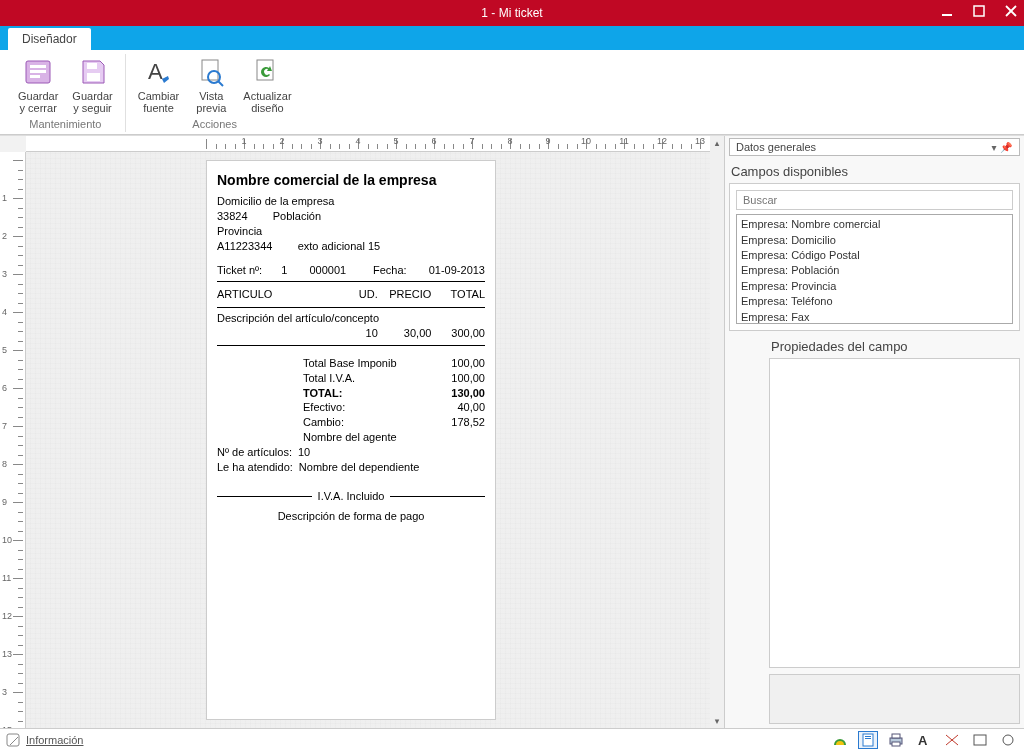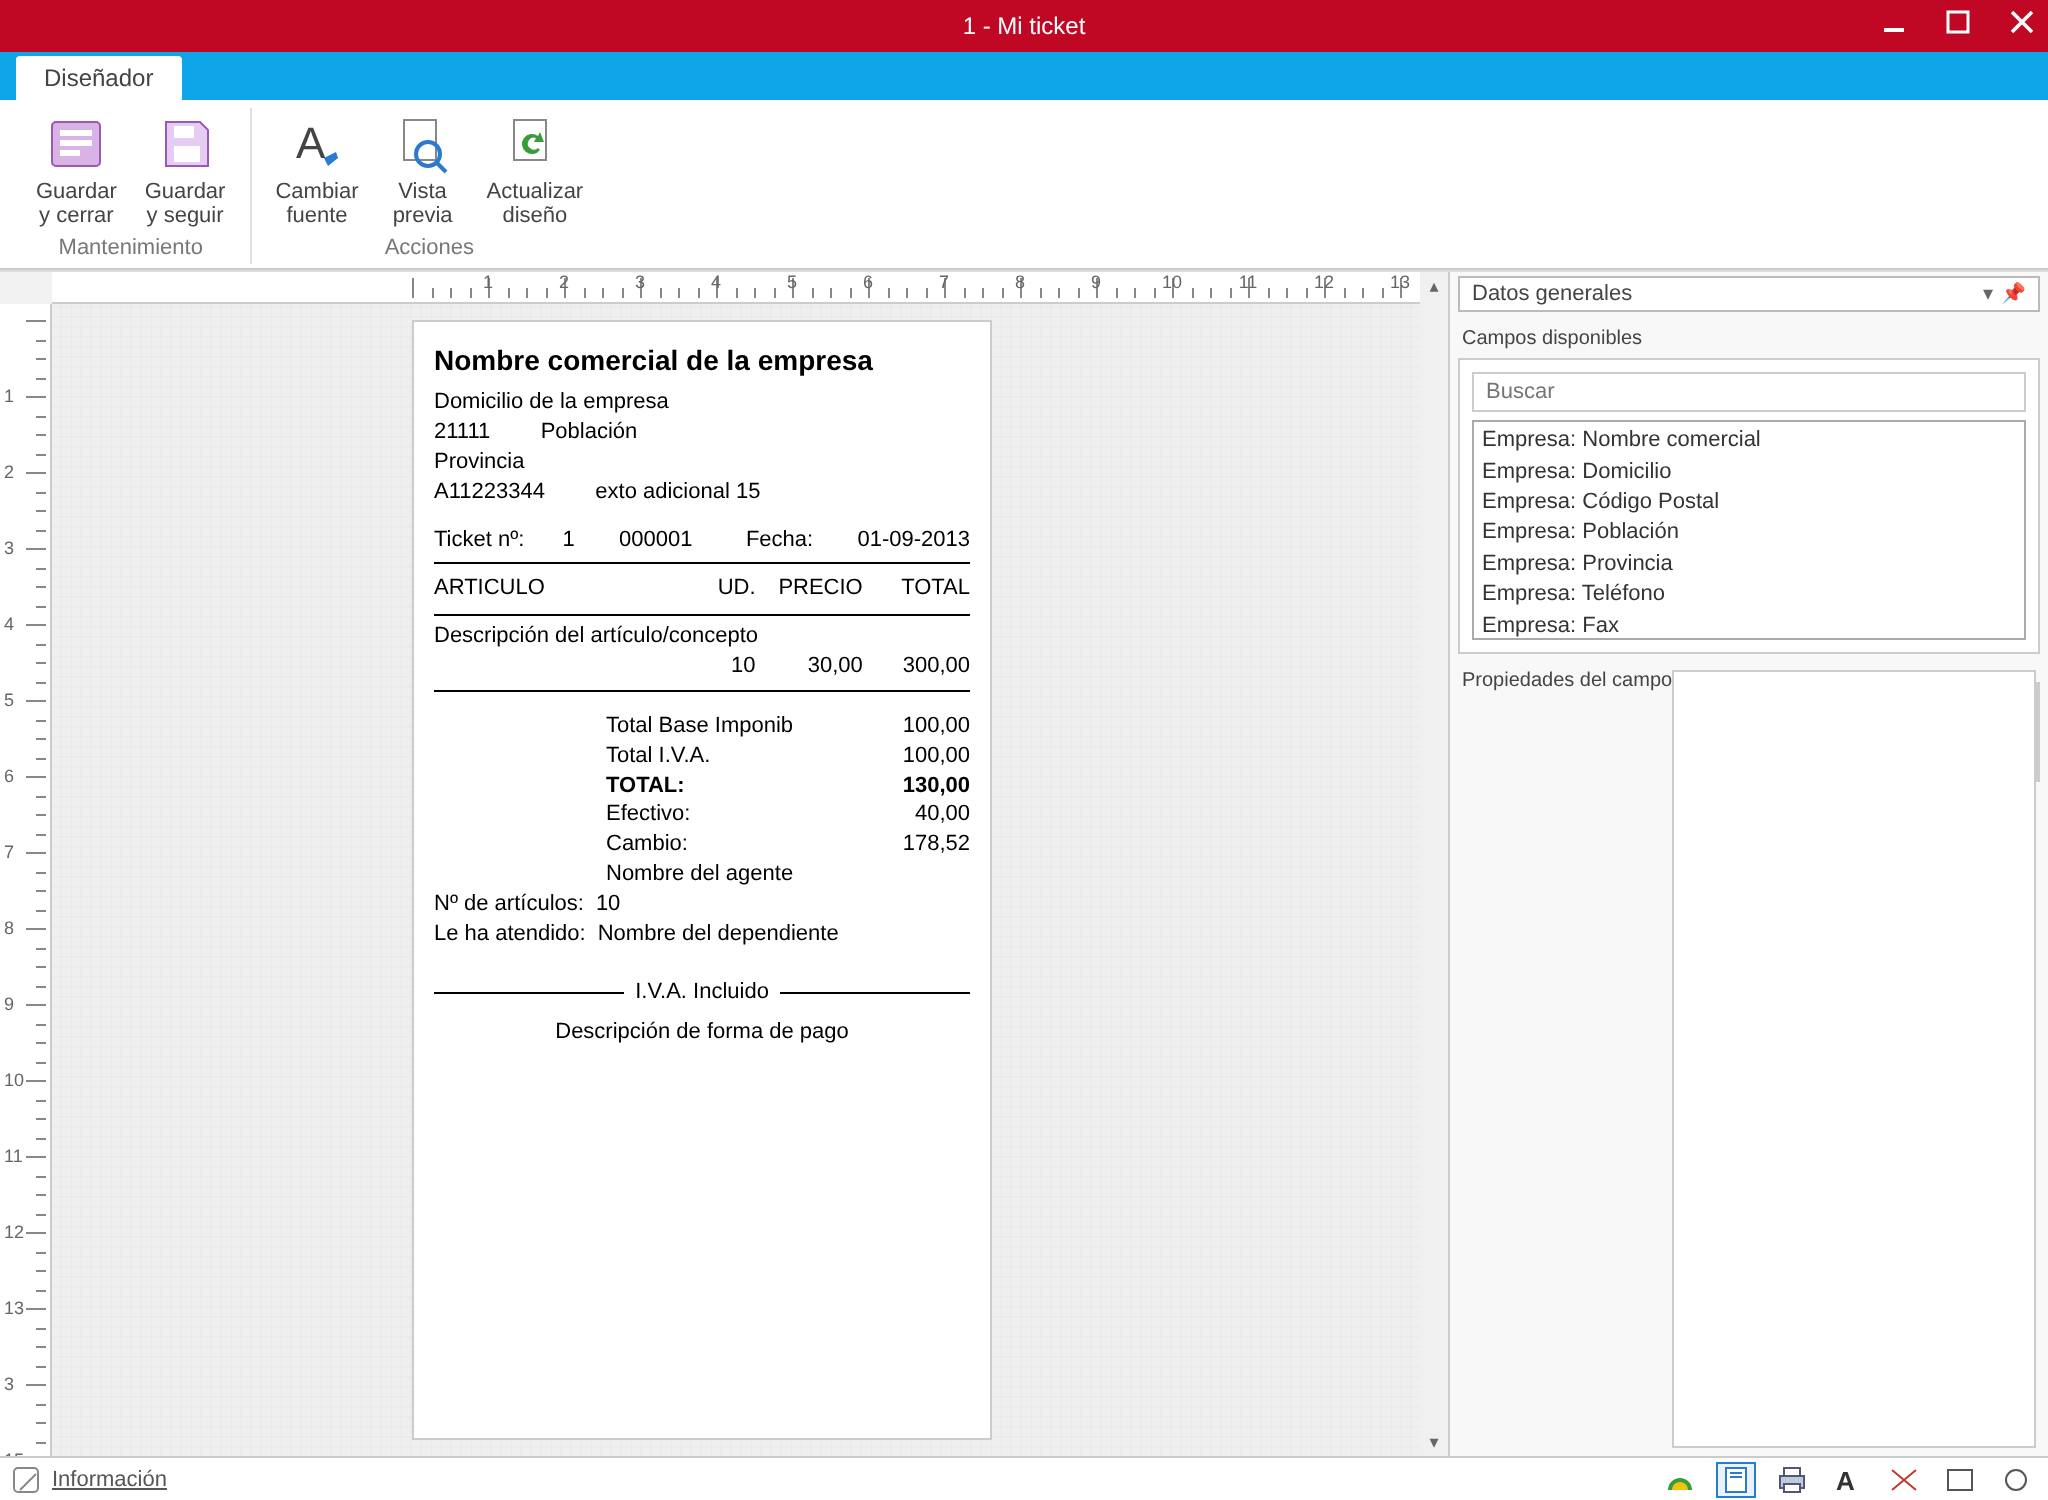--- a/index.html
+++ b/index.html
@@ -52,21 +52,21 @@
 .ticket .dash { flex:1; border-top:1px solid #000; }
 .vscroll { position:absolute; right:0; top:0; bottom:0; width:14px; background:#f0f0f0; display:flex; flex-direction:column; justify-content:space-between; align-items:center; font-size:9px; color:#666; }
 .vscroll .arrow { width:14px; height:14px; display:flex; align-items:center; justify-content:center; cursor:pointer; }
 
 
 .rightpanel { width:300px; border-left:1px solid #ccc; display:flex; flex-direction:column; background:#f8f8f8; padding:2px 4px 4px; }
 .panelhdr { display:flex; align-items:center; background:#fff; border:1px solid #bbb; padding:2px 6px; font-size:11px; color:#444; }
 .panelhdr .sp { flex:1; }
 .panelhdr .ic { font-size:10px; margin-left:4px; cursor:pointer; color:#666; }
 .section { margin-top:8px; }
-.sectlbl { font-size:10px; color:#444; margin-bottom:4px; padding-left:2px; }
+.sectlbl { font-size:13px; color:#444; margin-bottom:4px; padding-left:2px; }
 .fieldbox { border:1px solid #ccc; background:#fff; padding:6px; }
 .searchinp { width:100%; border:1px solid #ccc; padding:3px 6px; font-size:11px; color:#888; margin-bottom:4px; }
 .fieldlist { border:1px solid #aaa; height:110px; overflow-y:scroll; font-size:11px; line-height:1.4; padding:2px 4px; background:#fff; }
 .fieldlist div { white-space:nowrap; cursor:pointer; }
 .propbox { border:1px solid #ccc; background:#fff; flex:1; min-height:220px; }
 .propbox2 { border:1px solid #ccc; background:#f0f0f0; height:50px; margin-top:6px; }
 
 
 .statusbar { height:22px; border-top:1px solid #ccc; display:flex; align-items:center; padding:0 6px; font-size:11px; color:#555; background:#fff; justify-content:space-between;text-decoration:underline; }
 .statusbar .left { display:flex; align-items:center; gap:6px; }
@@ -317,21 +317,21 @@
         <div class="lbl" style="top: 540px;">3</div>
         <div class="tick" style="top: 549.5px; width: 5px; left: 18px;"></div>
         <div class="tick" style="top: 559px; width: 5px; left: 18px;"></div>
         <div class="tick" style="top: 568.5px; width: 5px; left: 18px;"></div>
         <div class="lbl" style="top: 578px;">15</div>
       </div>
     <div class="canvaswrap">
       <div class="ticket">
         <div class="hname">Nombre  comercial de la empresa</div>
         <div>Domicilio de la empresa</div>
-        <div class="row"><span>21111</span>&nbsp;&nbsp;&nbsp;<span>Población</span></div>
+        <div class="row"><span>33824</span>&nbsp;&nbsp;&nbsp;<span>Población</span></div>
         <div>Provincia</div>
         <div class="row"><span>A11223344</span>&nbsp;&nbsp;&nbsp;<span>exto adicional 15</span></div>
         <div class="sect row">
           <span>Ticket nº:</span>&nbsp;
           <span>1</span>&nbsp;&nbsp;
           <span>000001</span>
           <span style="flex:1"></span>
           <span>Fecha:</span>&nbsp;&nbsp;
           <span>01-09-2013</span>
         </div>
@@ -422,21 +422,21 @@
             <div>Empresa: Nombre comercial</div>
             <div>Empresa: Domicilio</div>
             <div>Empresa: Código Postal</div>
             <div>Empresa: Población</div>
             <div>Empresa: Provincia</div>
             <div>Empresa: Teléfono</div>
             <div>Empresa: Fax</div>
           </div>
       </div>
     </div>
-    <div class="section" style="flex:1; display:flex; flex-direction:row;">
+    <div class="section" style="flex:1; display:flex; flex-direction:column;margin-left:40px;">
       <div class="sectlbl">Propiedades del campo</div>
       <div class="propbox"></div>
       <div class="propbox2"></div>
     </div>
   </div>
 </div>
 
 <div class="statusbar">
   <div class="left">
     <span>

